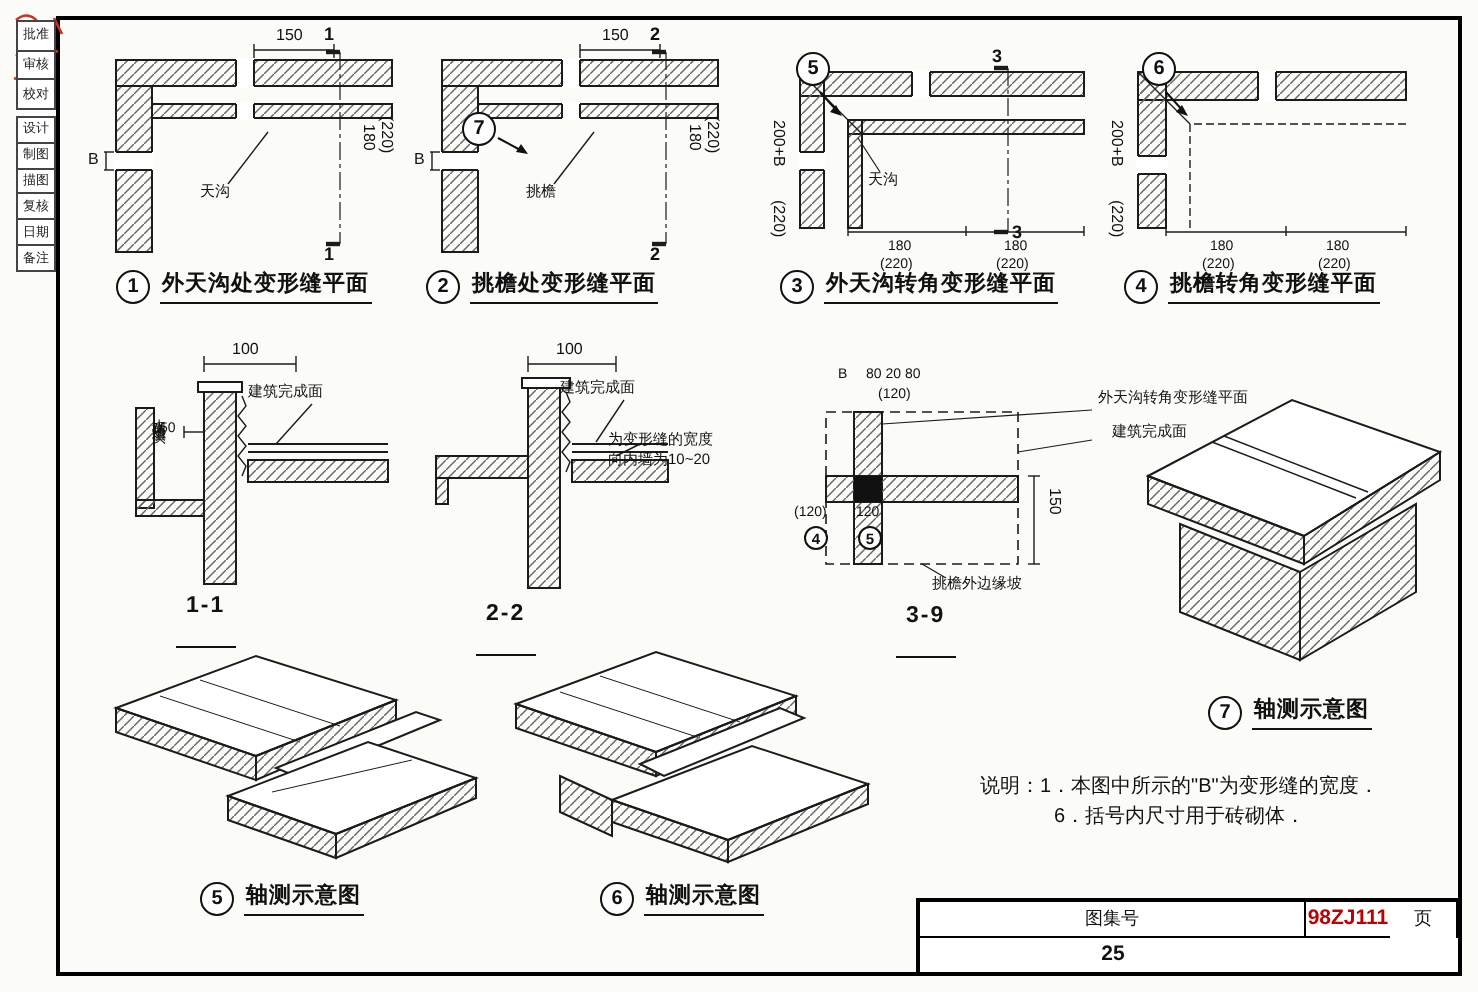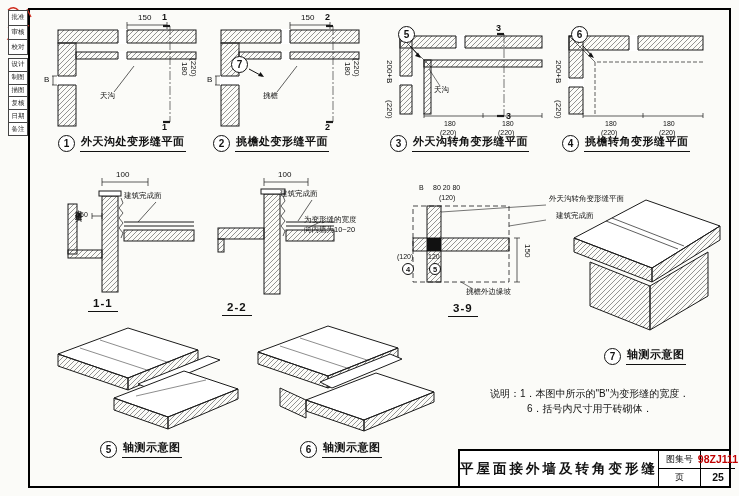--- a/index.html
+++ b/index.html
@@ -17,21 +17,21 @@
   .vlbl{position:absolute;writing-mode:vertical-rl;font-size:7px;letter-spacing:1px;color:#111}
   .cut{position:absolute;font-weight:bold;font-size:9px;line-height:1;color:#111}
   .circ{position:absolute;width:17px;height:17px;border:1.6px solid #111;border-radius:50%;background:#fff;
         display:flex;align-items:center;justify-content:center;font-size:10px;font-weight:bold}
   .circs{position:absolute;width:12px;height:12px;border:1.2px solid #111;border-radius:50%;background:#fff;
         display:flex;align-items:center;justify-content:center;font-size:7.5px;font-weight:bold}
   .trow{position:absolute;display:flex;align-items:center;gap:5px;white-space:nowrap}
   .circn{flex:0 0 auto;width:17px;height:17px;border:1.6px solid #111;border-radius:50%;background:#fff;
         display:flex;align-items:center;justify-content:center;font-size:10px;font-weight:bold}
   .dtitle{font-weight:bold;font-size:11px;letter-spacing:.5px;border-bottom:1.8px solid #111;padding:0 1px 2px;white-space:nowrap}
-  .stitle{position:absolute;font-weight:bold;font-size:11.5px;letter-spacing:1px;border-bottom:1.8px solid #111;padding:0 5px 2px}
+  .stitle{position:absolute;font-weight:bold;font-size:11.5px;letter-spacing:1px;border-bottom:1.8px solid #111;padding:0 5px 14px}
   .side{position:absolute;left:8px;width:20px;border:1px solid #444;background:#fff;display:flex;flex-direction:column}
   .side .cell{flex:1;border-bottom:1px solid #444;display:flex;align-items:center;justify-content:center;
         font-size:6.5px;color:#222;overflow:hidden}
   .side .cell:last-child{border-bottom:none}
   .notes{position:absolute;left:490px;top:386px;font-size:10px;line-height:15px;color:#111;white-space:nowrap}
   .notes .row2{padding-left:37px}
   .wmark{position:absolute;left:459px;top:418px;font-size:9.5px;font-weight:bold;color:#e8150d;white-space:nowrap}
   .tblock{position:absolute;left:458px;top:449px;width:273px;height:39px;border:2px solid #000;background:#fff;
         display:grid;grid-template-columns:1fr 42px 34px;grid-template-rows:1fr 1fr}
   .tb-title{grid-row:1/3;display:flex;align-items:center;justify-content:center;font-size:13.5px;font-weight:bold;
@@ -332,21 +332,21 @@
           <line x1="100" y1="8" x2="100" y2="16"></line>
         <line x1="104" y1="30" x2="90" y2="51"></line>
         <line x1="112" y1="52" x2="100" y2="58"></line>
       </g>
     </svg>
     <span class="dim" style="left:70px;top:1px">100</span>
     <span class="lbl" style="left:72px;top:20px">建筑完成面</span>
     <span class="lbl" style="left:96px;top:46px">为变形缝的宽度</span>
     <span class="lbl" style="left:96px;top:56px">向内墙为10~20</span>
   </div>
-  <div class="stitle" style="left:222px;top:301px">2-2</div>
+  <div class="stitle" style="left:238px;top:301px">2-2</div>
 
   <div class="panel" style="left:383px;top:182px;width:165px;height:110px">
     <svg width="165" height="86" style="margin-top:22px">
       <defs>
           <pattern id="hp7" width="5" height="5" patternUnits="userSpaceOnUse">
             <path d="M0 5 L5 0" stroke="#666" stroke-width="0.7"></path>
           </pattern>
         </defs>
       <rect x="30" y="2" width="96" height="76" fill="none" stroke="#1b1b1b" stroke-width="0.8" stroke-dasharray="5 3"></rect>
       <rect x="44" y="2" width="14" height="76" fill="url(#hp7)" stroke="#1b1b1b"></rect>
@@ -453,20 +453,19 @@
     <span class="dtitle">轴测示意图</span>
   </div>
 
   <div class="notes">
     <div><span>说明：</span><span>1．本图中所示的"B"为变形缝的宽度．</span></div>
     <div class="row2"><span>6．括号内尺寸用于砖砌体．</span></div>
   </div>
 
 
   <div class="tblock">
-    <div class="tb-title">平屋面接外墙及转角变形缝</div>
     <div class="tb-cell">图集号</div>
     <div class="tb-cell noR tb-red">98ZJ111</div>
     <div class="tb-cell noB">页</div>
     <div class="tb-cell noR noB tb-pg">25</div>
   </div>
 
 </div>
 
 </body></html>

